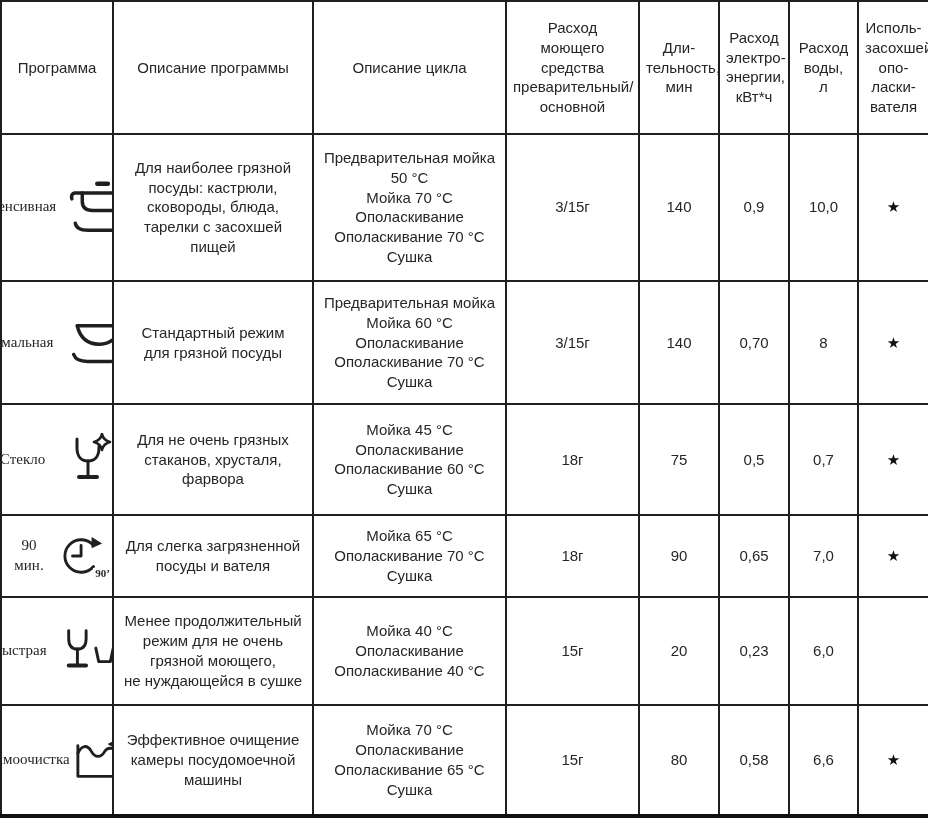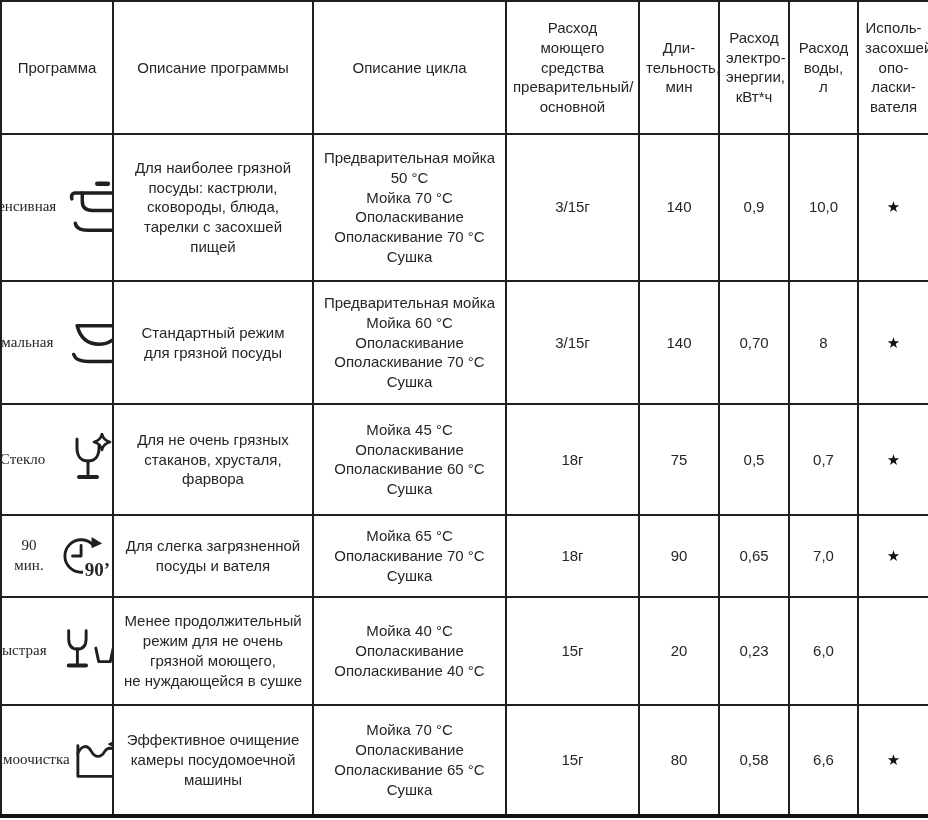--- a/index.html
+++ b/index.html
@@ -28,21 +28,21 @@
   .prog-inner { display:flex; align-items:center; justify-content:center; gap:7px;font-family:Liberation Serif, serif; }
   .prog-name { font-size:15px; }
   .eco-label { font-size:27px; letter-spacing:1px; line-height:1; margin-top:2px; }
   .icon-wrap { position:relative; display:flex; align-items:center; justify-content:center; }
   .icon-wrap svg { display:block; }
   .stroke { fill:none; stroke:#1f1f1f; stroke-width:3; stroke-linecap:round; stroke-linejoin:round; }
   .fillb  { fill:#1f1f1f; stroke:none; }
   .sparkle { fill:#ffffff; stroke:#1f1f1f; stroke-width:2.6; stroke-linejoin:round; }
   .clock-label {
     position:absolute; right:-4px; bottom:-2px;
-    font-size:19px; font-weight:bold; background:#ffffff; padding-left:2px; line-height:1;
+    font-size:11px; font-weight:bold; background:#ffffff; padding-left:2px; line-height:1;
   }
   .star-cell { font-size:27px; color:#111; }
 </style>
 </head>
 <body>
 
 <table class="spec">
   <colgroup>
     <col style="width:112px">
       <col style="width:200px">

